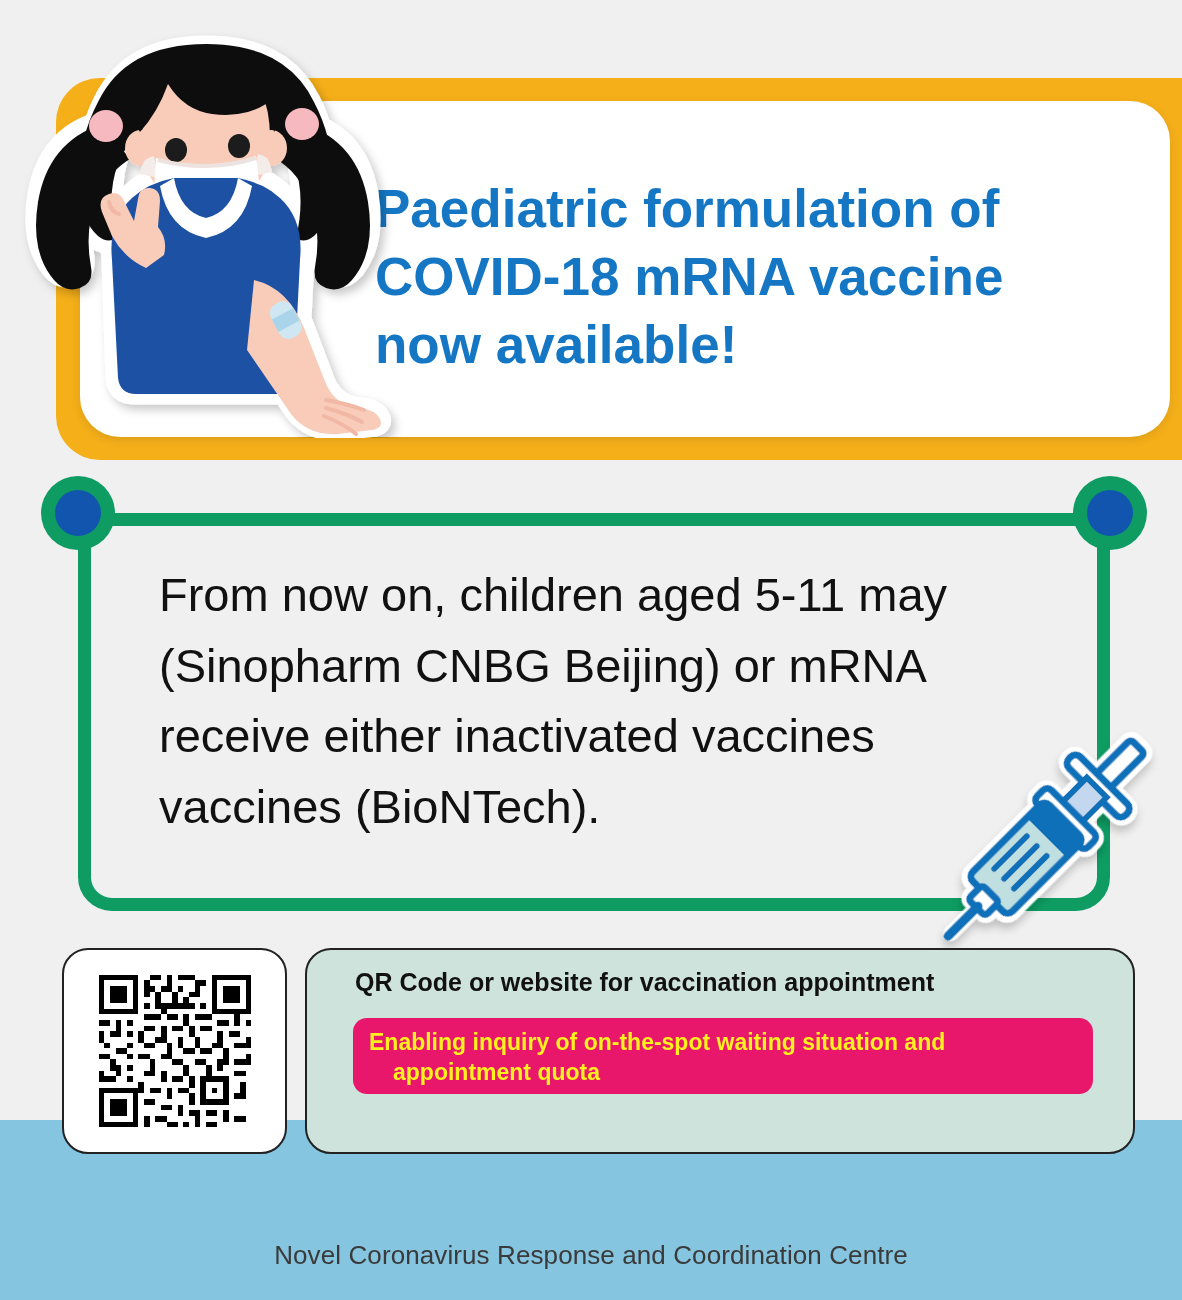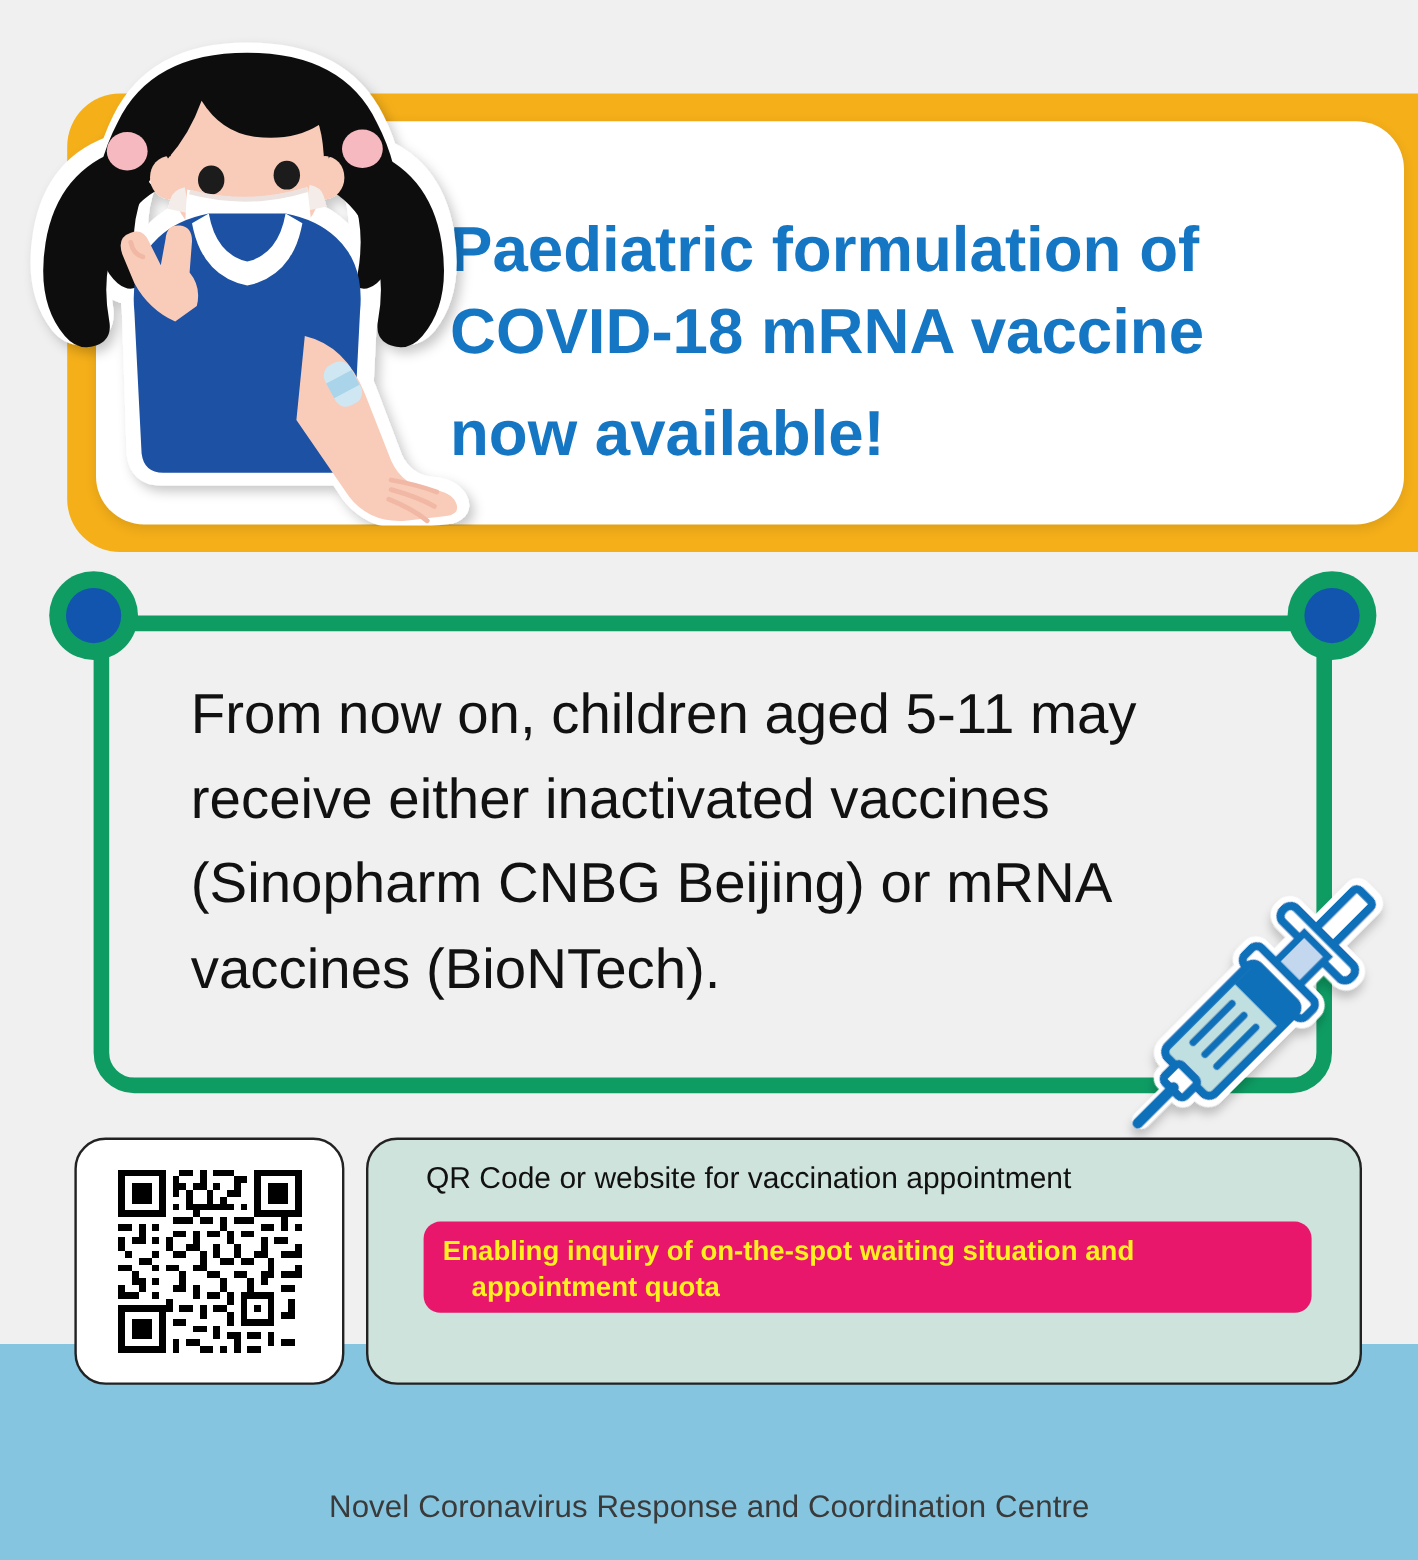--- a/index.html
+++ b/index.html
@@ -37,21 +37,21 @@
     border-radius:40px;
     box-shadow:0 3px 10px rgba(0,0,0,.10);
   }
   .header-title{
     position:absolute;left:375px;top:175px;width:760px;
     font-size:53px;line-height:1.28;font-weight:bold;
     color:#1577c4;
     text-align:justify;
     font-family:"Liberation Sans", sans-serif;
   }
-  .header-title .lastline{ text-align:left;margin-top:17px; }
+  .header-title .lastline{ text-align:left; }
 
   
   .girl{position:absolute;left:6px;top:8px;width:400px;height:430px;}
 
   
   .green-frame{
     position:absolute;left:78px;top:513px;width:1032px;height:398px;
     border:13px solid #0e9c63;
     border-radius:34px;
     box-sizing:border-box;
@@ -90,21 +90,21 @@
   .qr-img{width:180px;height:164px;display:block;}
 
   
   .info-panel{
     position:absolute;left:305px;top:948px;width:830px;height:206px;
     background:#cfe3dd;border:2px solid #222;border-radius:26px;
     box-sizing:border-box;
   }
   .info-heading{
     position:absolute;left:48px;top:18px;width:740px;
-    font-size:25px;font-weight:normal;color:#111;
+    font-size:25px;font-weight:bold;color:#111;
     font-family:"Liberation Sans", sans-serif;
   }
   .pink-banner{
     position:absolute;left:46px;top:68px;width:740px;height:76px;
     background:#e8176b;border-radius:14px;
     box-sizing:border-box;padding:9px 18px 0 16px;
   }
   .pink-text{
     font-size:23px;line-height:1.32;font-weight:bold;color:#fff01f;
     text-align:justify;
@@ -215,22 +215,22 @@
       </g>
     </g>
   </svg>
 
   <div class="green-frame"></div>
   <div class="knob knob-left"></div>
   <div class="knob knob-right"></div>
 
   <div class="body-text">
     <div>From now on, children aged 5-11 may</div>
+    <div>(Sinopharm CNBG Beijing) or mRNA</div>
     <div>receive either inactivated vaccines</div>
-    <div>(Sinopharm CNBG Beijing) or mRNA</div>
     <div class="lastline">vaccines (BioNTech).</div>
   </div>
 
   <svg class="syringe" viewBox="0 0 250 265">
     <defs>
       <filter id="syrShadow" x="-25%" y="-25%" width="160%" height="160%">
         <feDropShadow dx="4" dy="5" stdDeviation="4" flood-color="#000" flood-opacity="0.20"></feDropShadow>
       </filter>
     </defs>
     <g filter="url(#syrShadow)" transform="rotate(45 125 132)">

